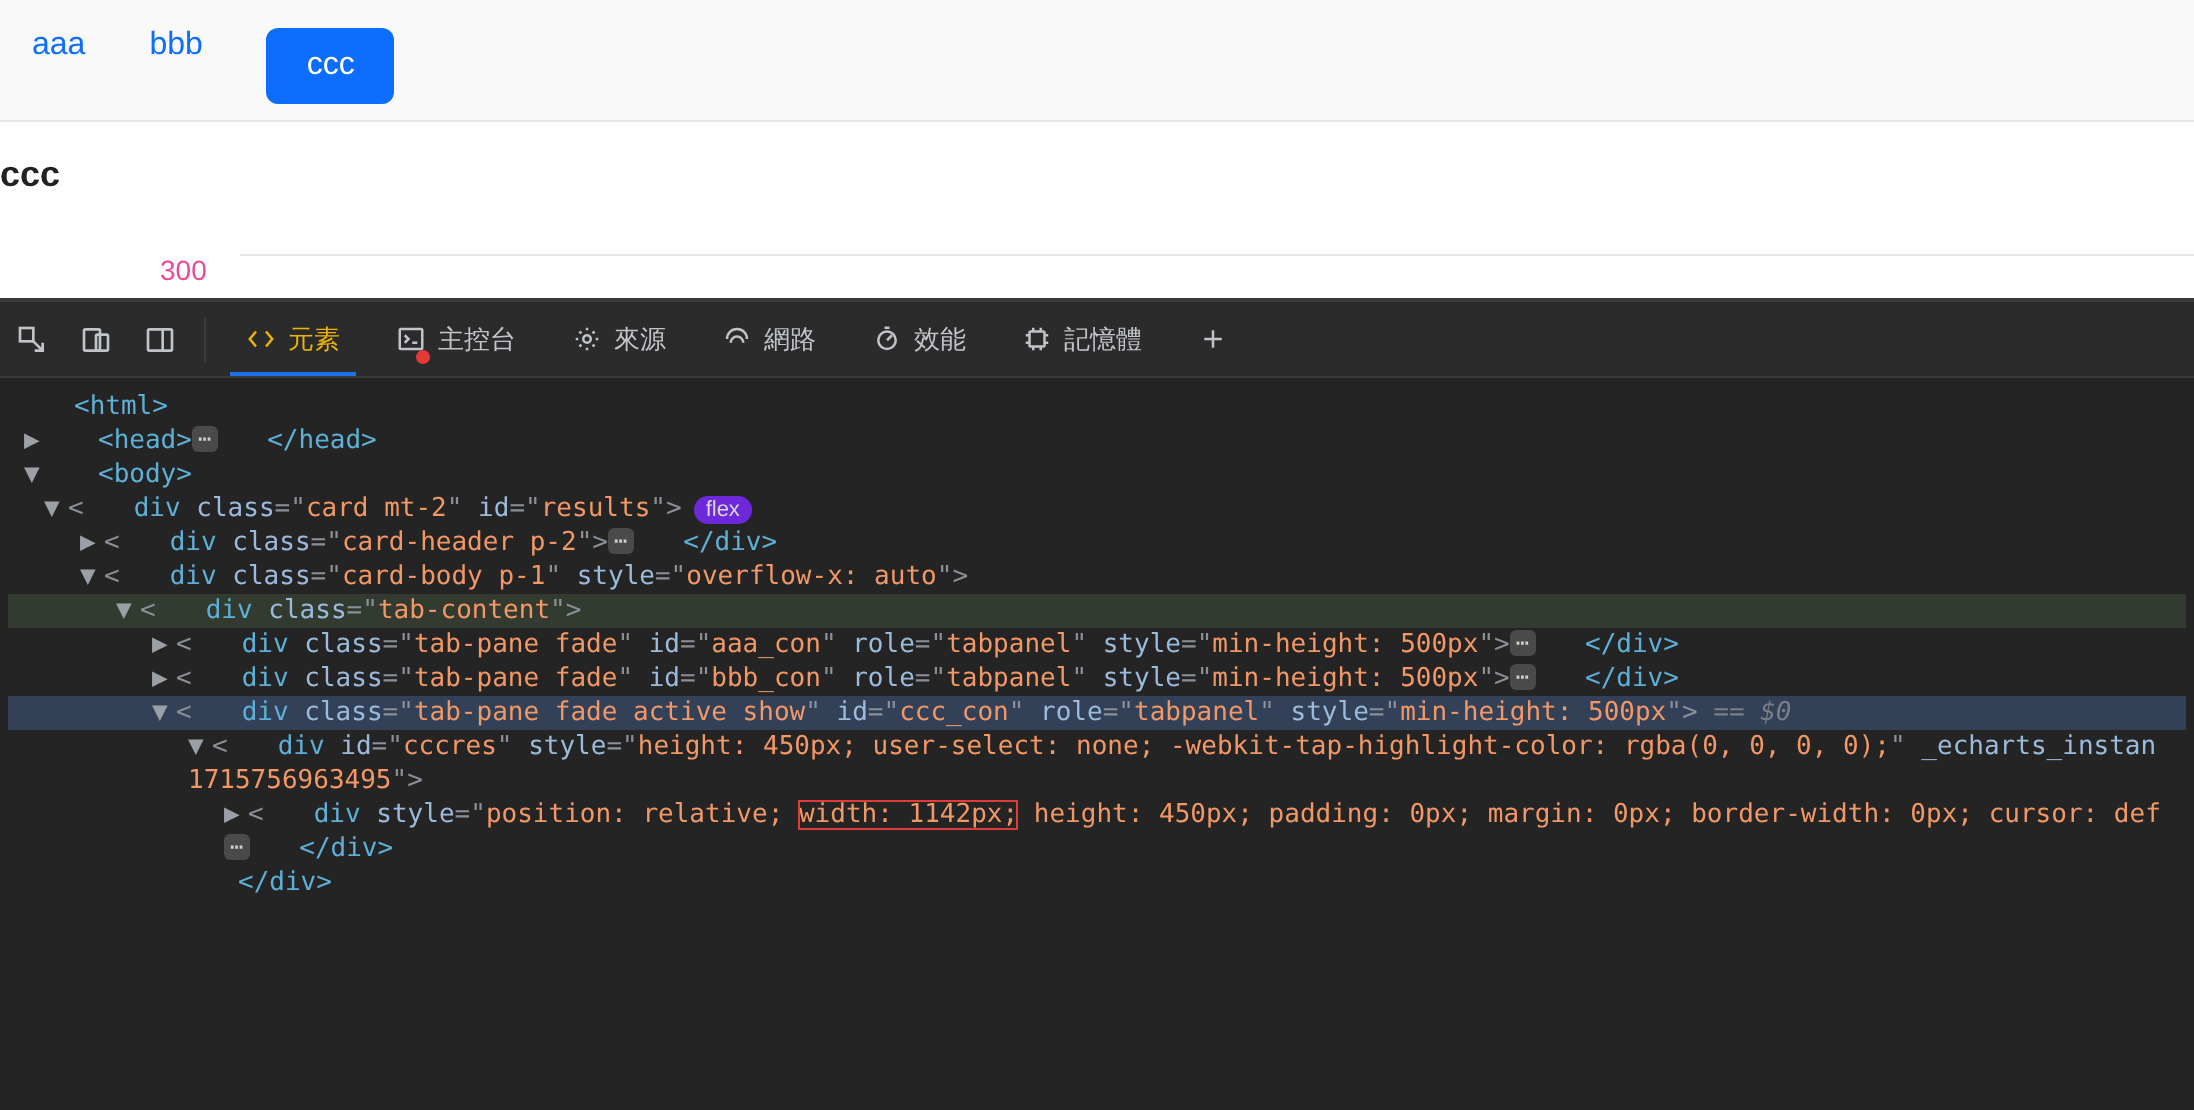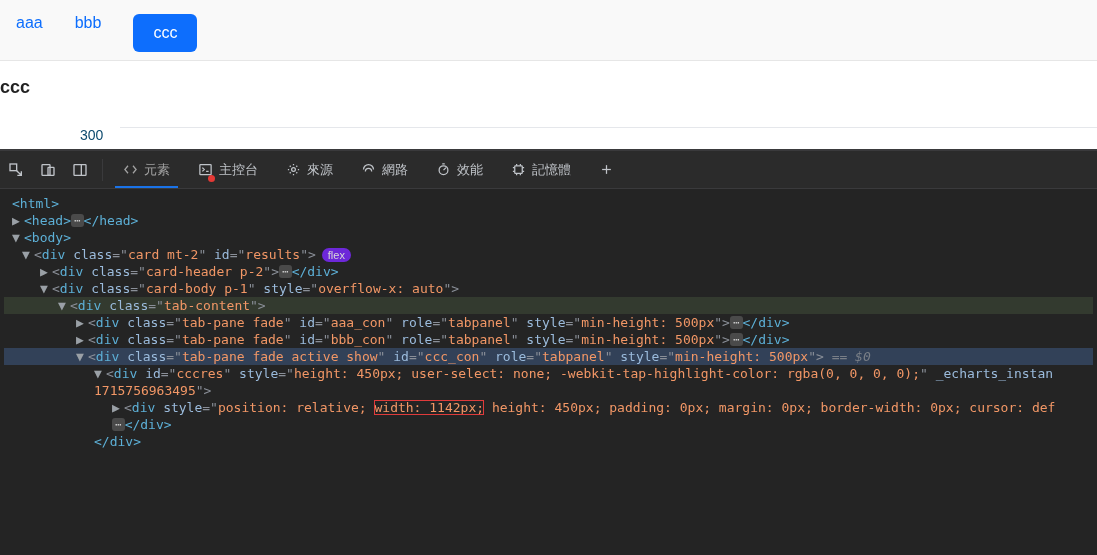--- a/index.html
+++ b/index.html
@@ -37,21 +37,21 @@
   .heading {
     font-weight: 700;
     font-size: 18px;
     color: #222;
     padding: 16px 0 6px 0;
     background: #fff;
   }
   .axis-row {
     padding: 22px 4px 6px 80px;
     background: #fff;
-    color: #0c4a6e;
+    color: #ec4899;
     font-size: 14px;
     border-top: 1px solid transparent;
     position: relative;
   }
   .axis-row::after {
     content: "";
     position: absolute;
     left: 120px; right: 0; top: 50%;
     border-top: 1px solid #e5e7eb;
   }
@@ -87,21 +87,21 @@
   .dt-tab {
     display:flex; align-items:center; gap:6px;
     padding: 0 14px;
     color:#c0c4c9;
     cursor:pointer;
     position:relative;
     font-family: "Microsoft JhengHei", sans-serif;
     font-size: 13px;
   }
   .dt-tab.active {
-    color:#a3a3a3;
+    color:#eab308;
   }
   .dt-tab.active::after{
     content:"";
     position:absolute; left:6px; right:6px; bottom:0;
     height:2px; background:#1a73e8;
   }
   .dt-tab svg { width:15px; height:15px; }
   .dot-red {
     position:absolute; width:7px; height:7px; background:#e53935;
     border-radius:50%; bottom:6px; left:24px;
@@ -119,21 +119,21 @@
   }
   .indent-1 { padding-left: 18px; }
   .indent-2 { padding-left: 36px; }
   .indent-3 { padding-left: 54px; }
   .indent-4 { padding-left: 72px; }
   .indent-5 { padding-left: 90px; }
   .indent-6 { padding-left: 108px; }
   .tri {
     display:inline-block; width:10px; color:#9aa0a6; margin-right:2px;
   }
-  .tag { color:#5db0d7; }
+  .tag { color:#5db0d7;margin-left:25px; }
   .attr-n { color:#9bbbdc; }
   .attr-v { color:#f29766; }
   .punct { color:#8a8f98; }
   .ellips {
     display:inline-block; background:#4a4a4a; color:#cfcfcf;
     border-radius:3px; padding:0 3px; font-size:11px; line-height:13px;
     vertical-align:1px;
   }
   .badge-flex {
     display:inline-block; background:#6d28d9; color:#d8d8d8;

